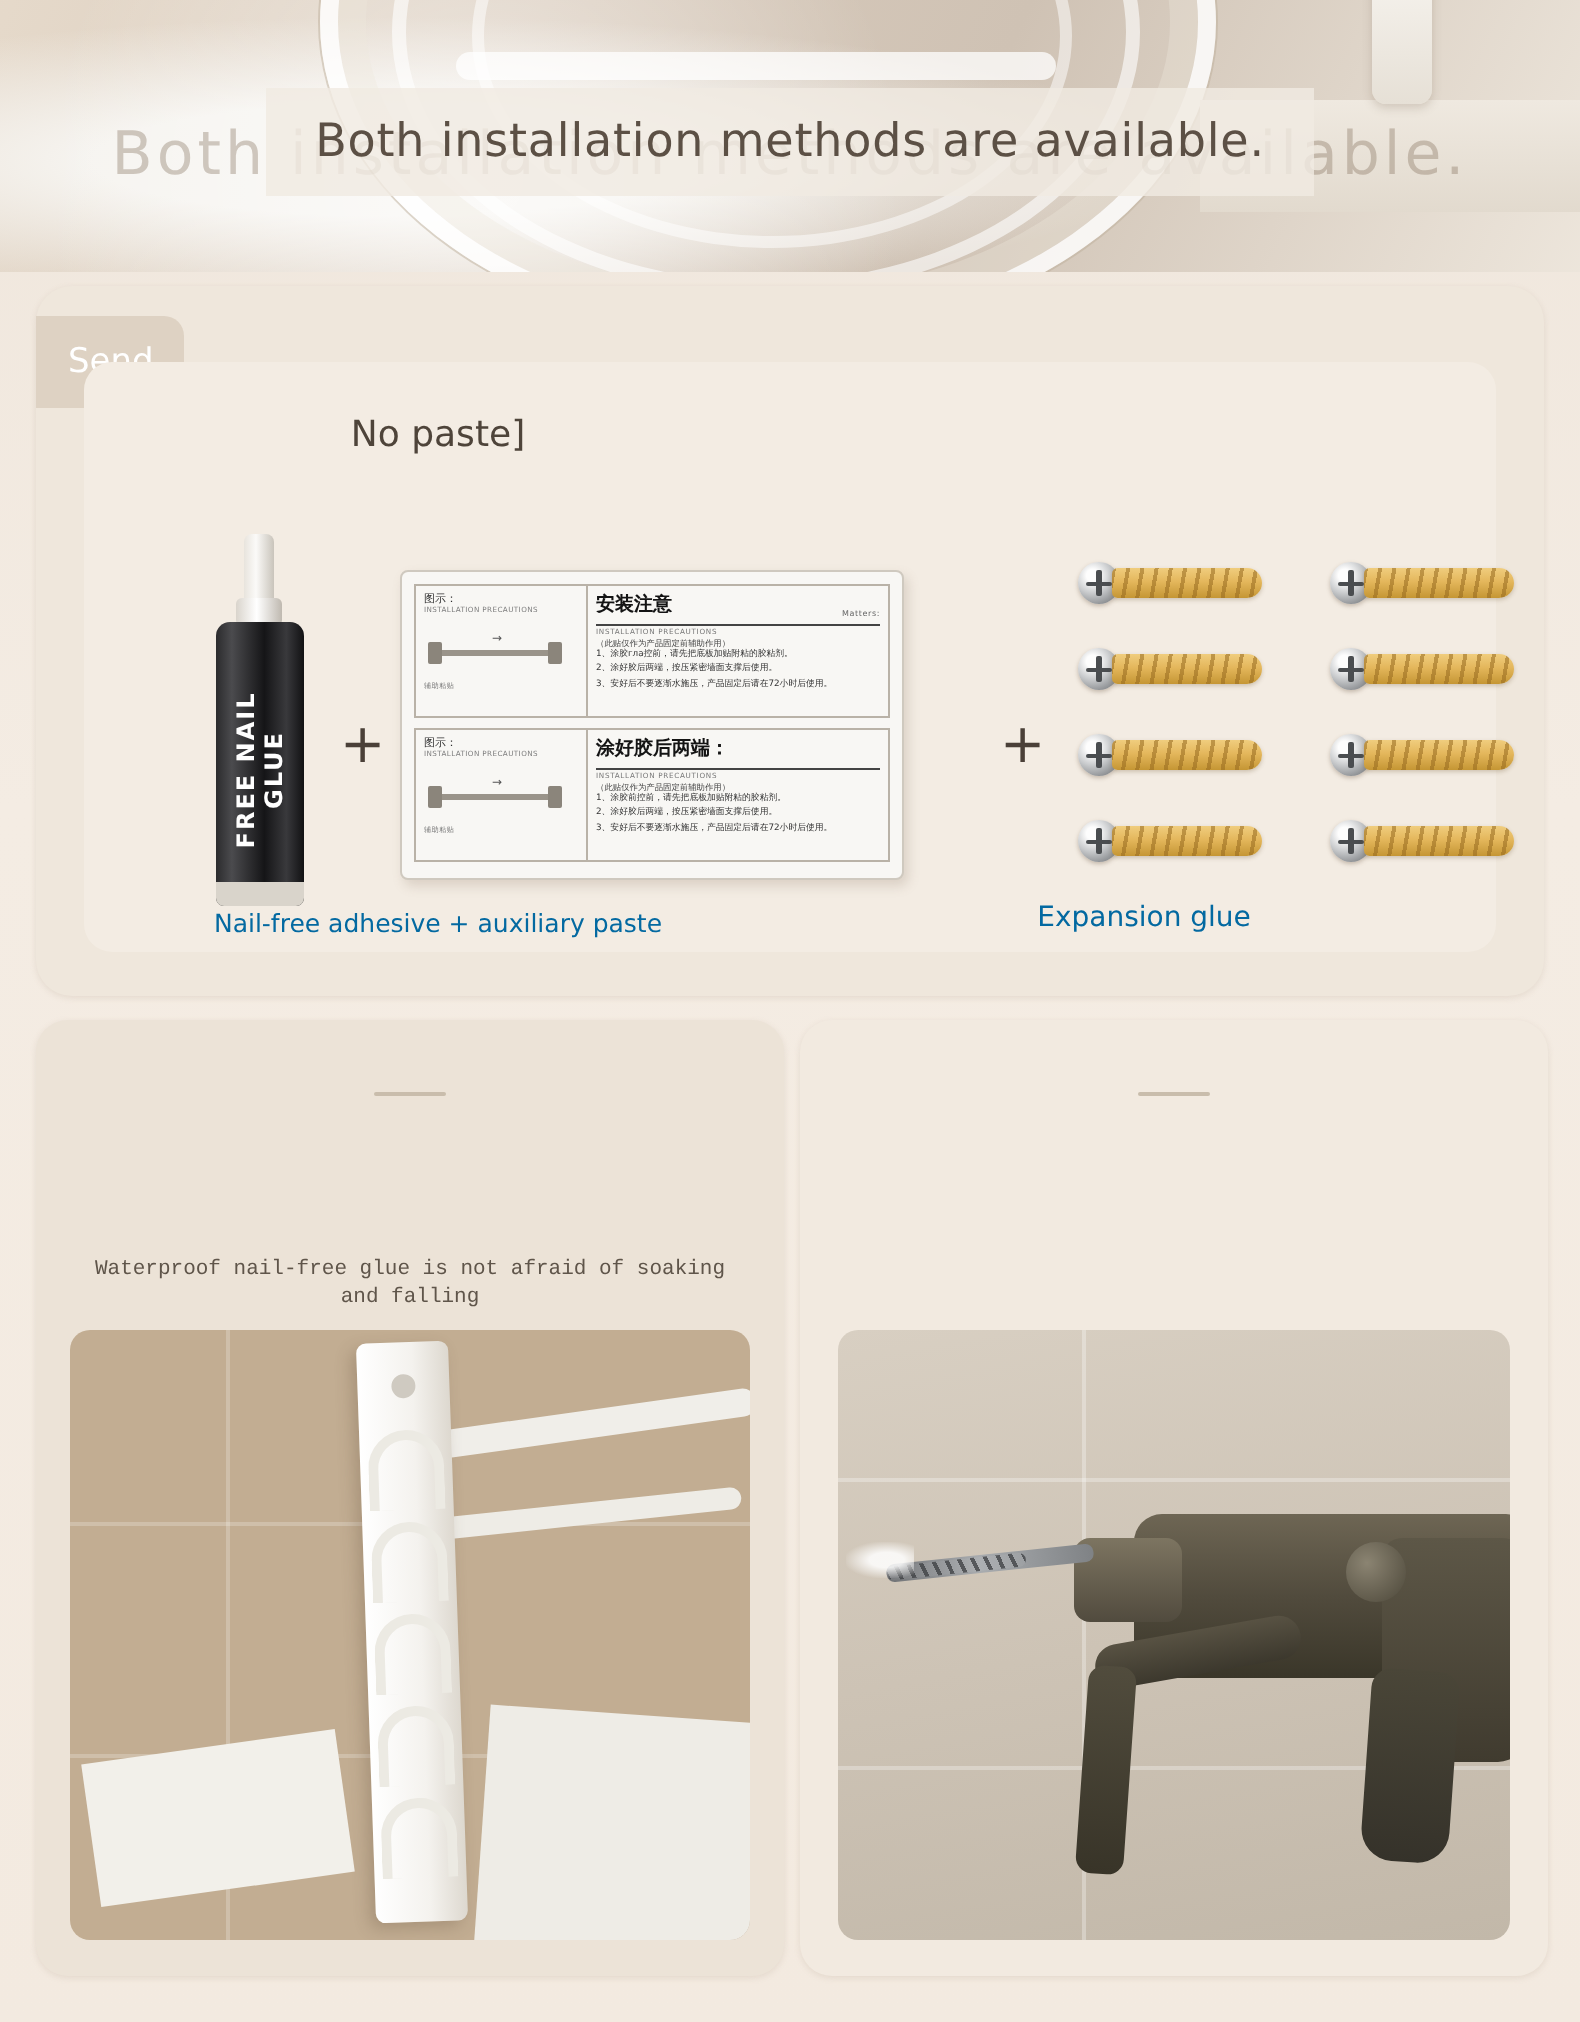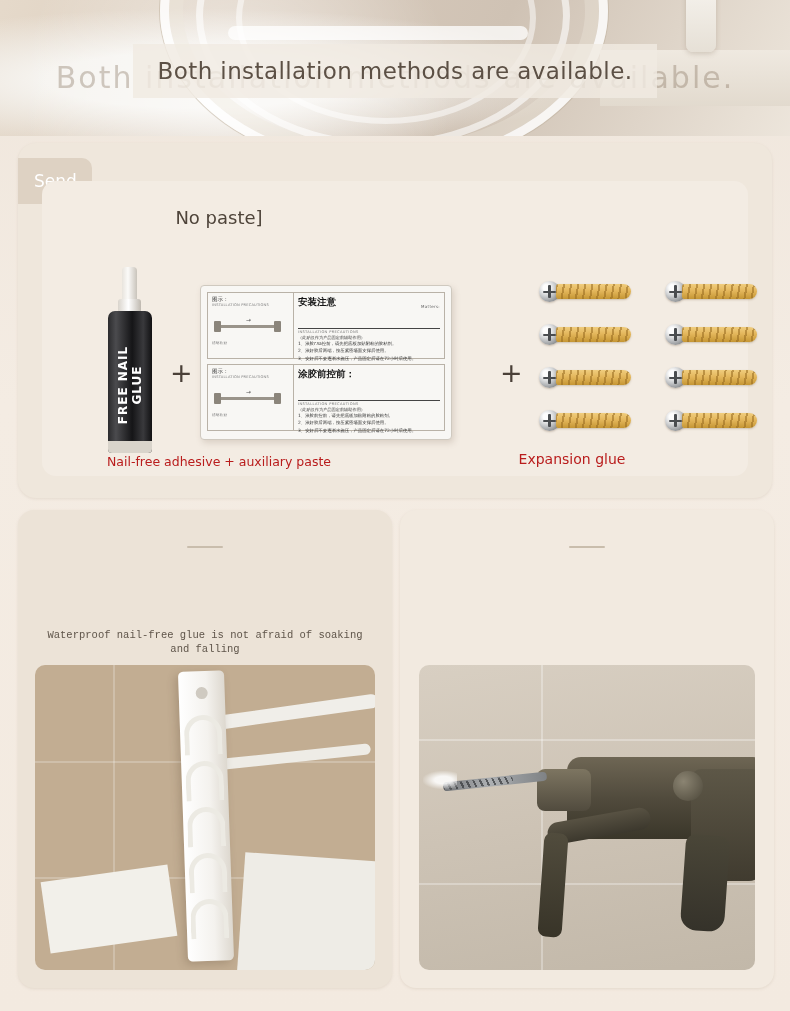--- a/index.html
+++ b/index.html
@@ -163,21 +163,21 @@
     color: #4e443a;
     font-family: "DejaVu Sans", sans-serif;
     white-space: nowrap;
   }
   .col-title.left { left: 0; top: 26px; width: 354px; text-align: center; }
   .col-title.right { left: 354px; top: 26px; width: 352px; text-align: center; }
 
   .col-caption {
     position: absolute;
     font-size: 12.5px;
-    color: #b91c1c;
+    color: #0369a1;
     font-family: "DejaVu Sans", sans-serif;
     white-space: nowrap;
   }
   .col-caption.left { left: 0; top: 273px; width: 354px; text-align: center; }
   .col-caption.right { left: 354px; top: 270px; width: 352px; text-align: center; font-size: 14px;}
 
   .plus {
     position: absolute;
     font-size: 27px;
     color: #4a4038;
@@ -304,21 +304,21 @@
     flex: 1;
     padding: 3px 4px;
     box-sizing: border-box;
   }
   .sheet-head {
     font-size: 9.5px;
     color: #141414;
     font-weight: bold;
     font-family: "DejaVu Sans", sans-serif;
     border-bottom: 1px solid #444;
-    padding-bottom: 19px;
+    padding-bottom: 3px;
     display: flex;
     justify-content: space-between;
     align-items: flex-end;
   }
   .sheet-head-en {
     font-size: 4px;
     color: #666;
     letter-spacing: 0.3px;
     font-weight: normal;
   }
@@ -671,21 +671,21 @@
             <div class="sheet-diagram">
               <div class="rail"></div>
               <div class="rail-end l"></div>
               <div class="rail-end r"></div>
               <div class="arrow">→</div>
             </div>
             <div class="sheet-left-sub">辅助粘贴</div>
           </div>
           <div class="sheet-right">
             <div class="sheet-head">
-              <span>涂胶前控前：</span>
+              <span>涂好胶后两端：</span>
               <span class="sheet-head-en"></span>
             </div>
             <div class="sheet-sub-en">INSTALLATION PRECAUTIONS</div>
             <div class="sheet-note">（此贴仅作为产品固定前辅助作用）</div>
             <div class="sheet-line">1、涂胶前控前，请先把底板加贴附粘的胶粘剂。</div>
             <div class="sheet-line">2、涂好胶后两端，按压紧密墙面支撑后使用。</div>
             <div class="sheet-line">3、安好后不要逐渐水施压，产品固定后请在72小时后使用。</div>
           </div>
         </div>
       </div>

